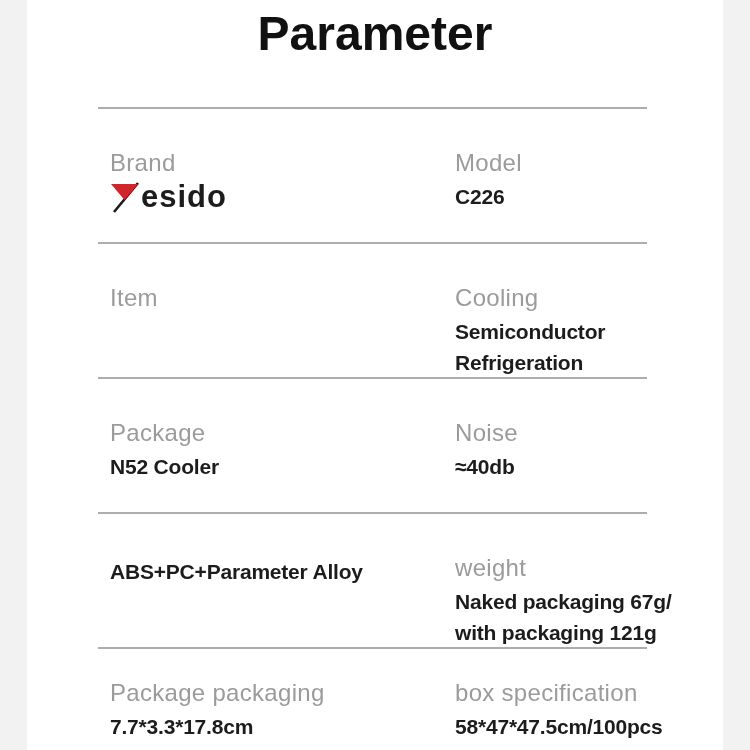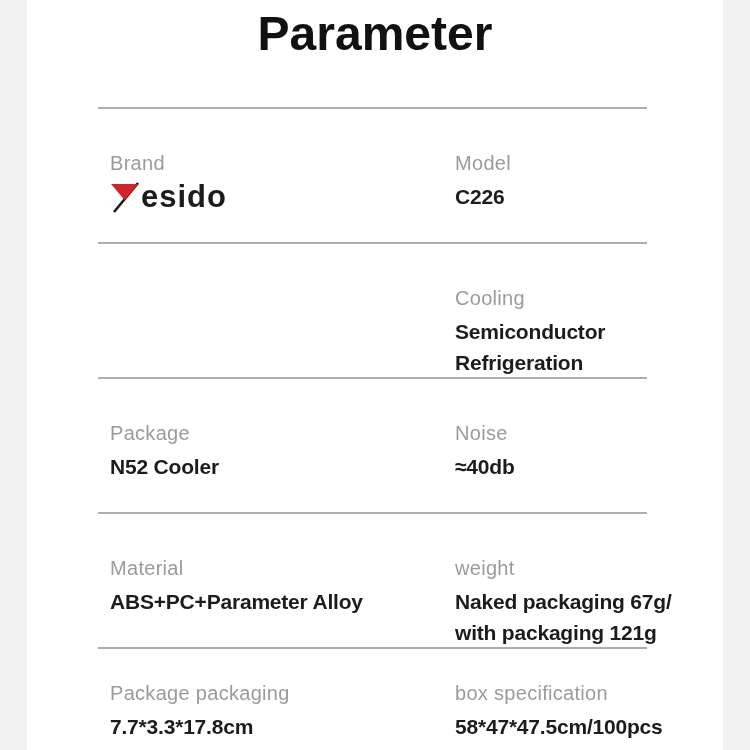--- a/index.html
+++ b/index.html
@@ -51,21 +51,21 @@
     padding: 42px 0 0 12px;
     display: grid;
     grid-template-columns: 345px 300px;
   }
   .spec-row.last {
     height: 102px;
     padding-top: 32px;
   }
   .cell { overflow: visible; }
   .cell-label {
-    font-size: 20px;
+    font-size: 24px;
     line-height: 24px;
     letter-spacing: 0.3px;
     color: #9b9b9b;
     margin-bottom: 6px;
     white-space: pre;
   }
   .cell-value {
     font-size: 21px;
     line-height: 31px;
     font-weight: bold;
@@ -107,20 +107,21 @@
         </svg>
       </div>
       <div class="cell">
         <div class="cell-label">Model</div>
         <div class="cell-value">C226</div>
       </div>
     </div>
 
     <div class="spec-row">
       <div class="cell">
+        <div class="cell-label">Item</div>
       </div>
       <div class="cell">
         <div class="cell-label">Cooling</div>
         <div class="cell-value">Semiconductor
 Refrigeration</div>
       </div>
     </div>
 
     <div class="spec-row">
       <div class="cell">
@@ -128,21 +129,20 @@
         <div class="cell-value">N52 Cooler</div>
       </div>
       <div class="cell">
         <div class="cell-label">Noise</div>
         <div class="cell-value">≈40db</div>
       </div>
     </div>
 
     <div class="spec-row">
       <div class="cell">
-        <div class="cell-label">Material</div>
         <div class="cell-value">ABS+PC+Parameter Alloy</div>
       </div>
       <div class="cell">
         <div class="cell-label">weight</div>
         <div class="cell-value">Naked packaging 67g/
 with packaging 121g</div>
       </div>
     </div>
 
     <div class="spec-row last">

